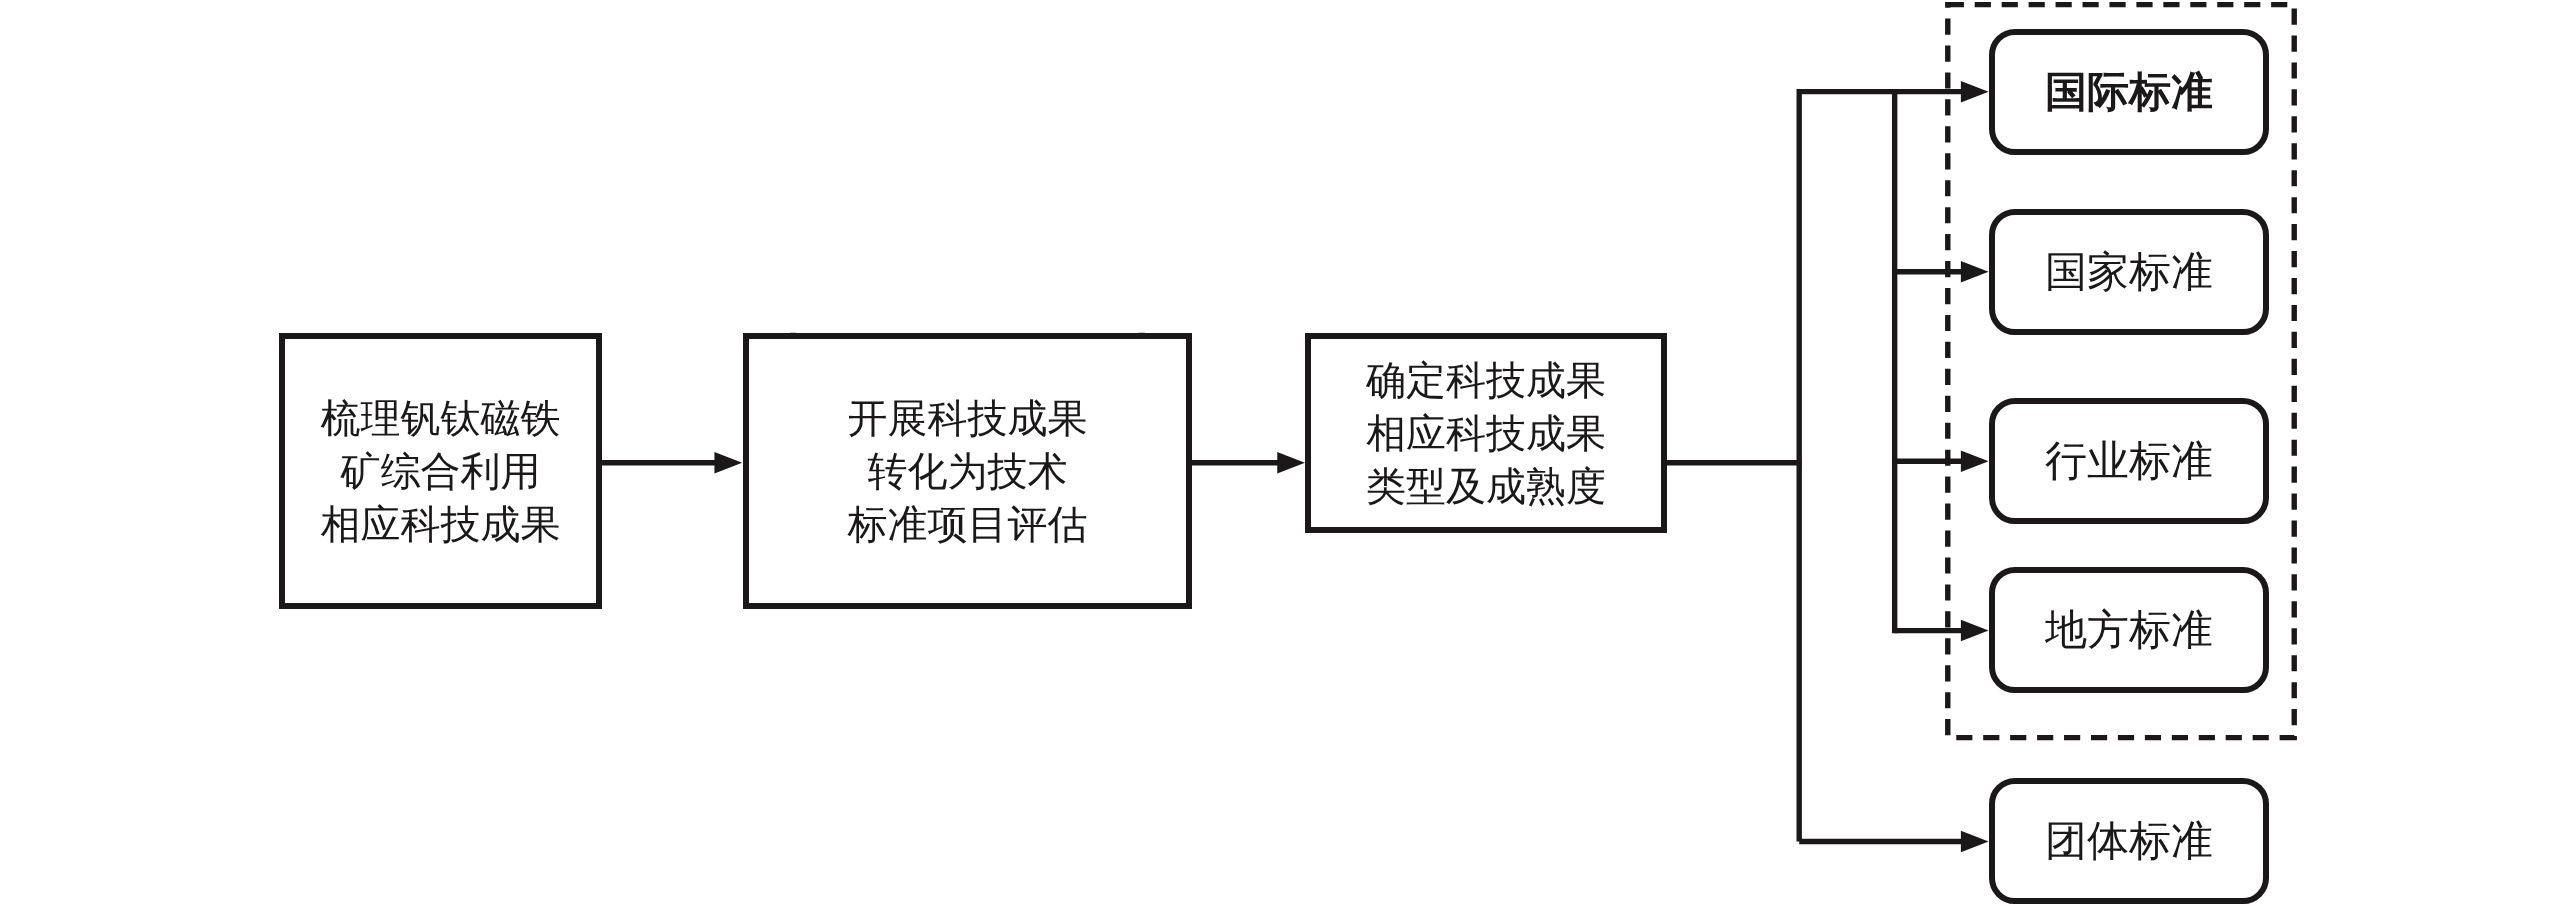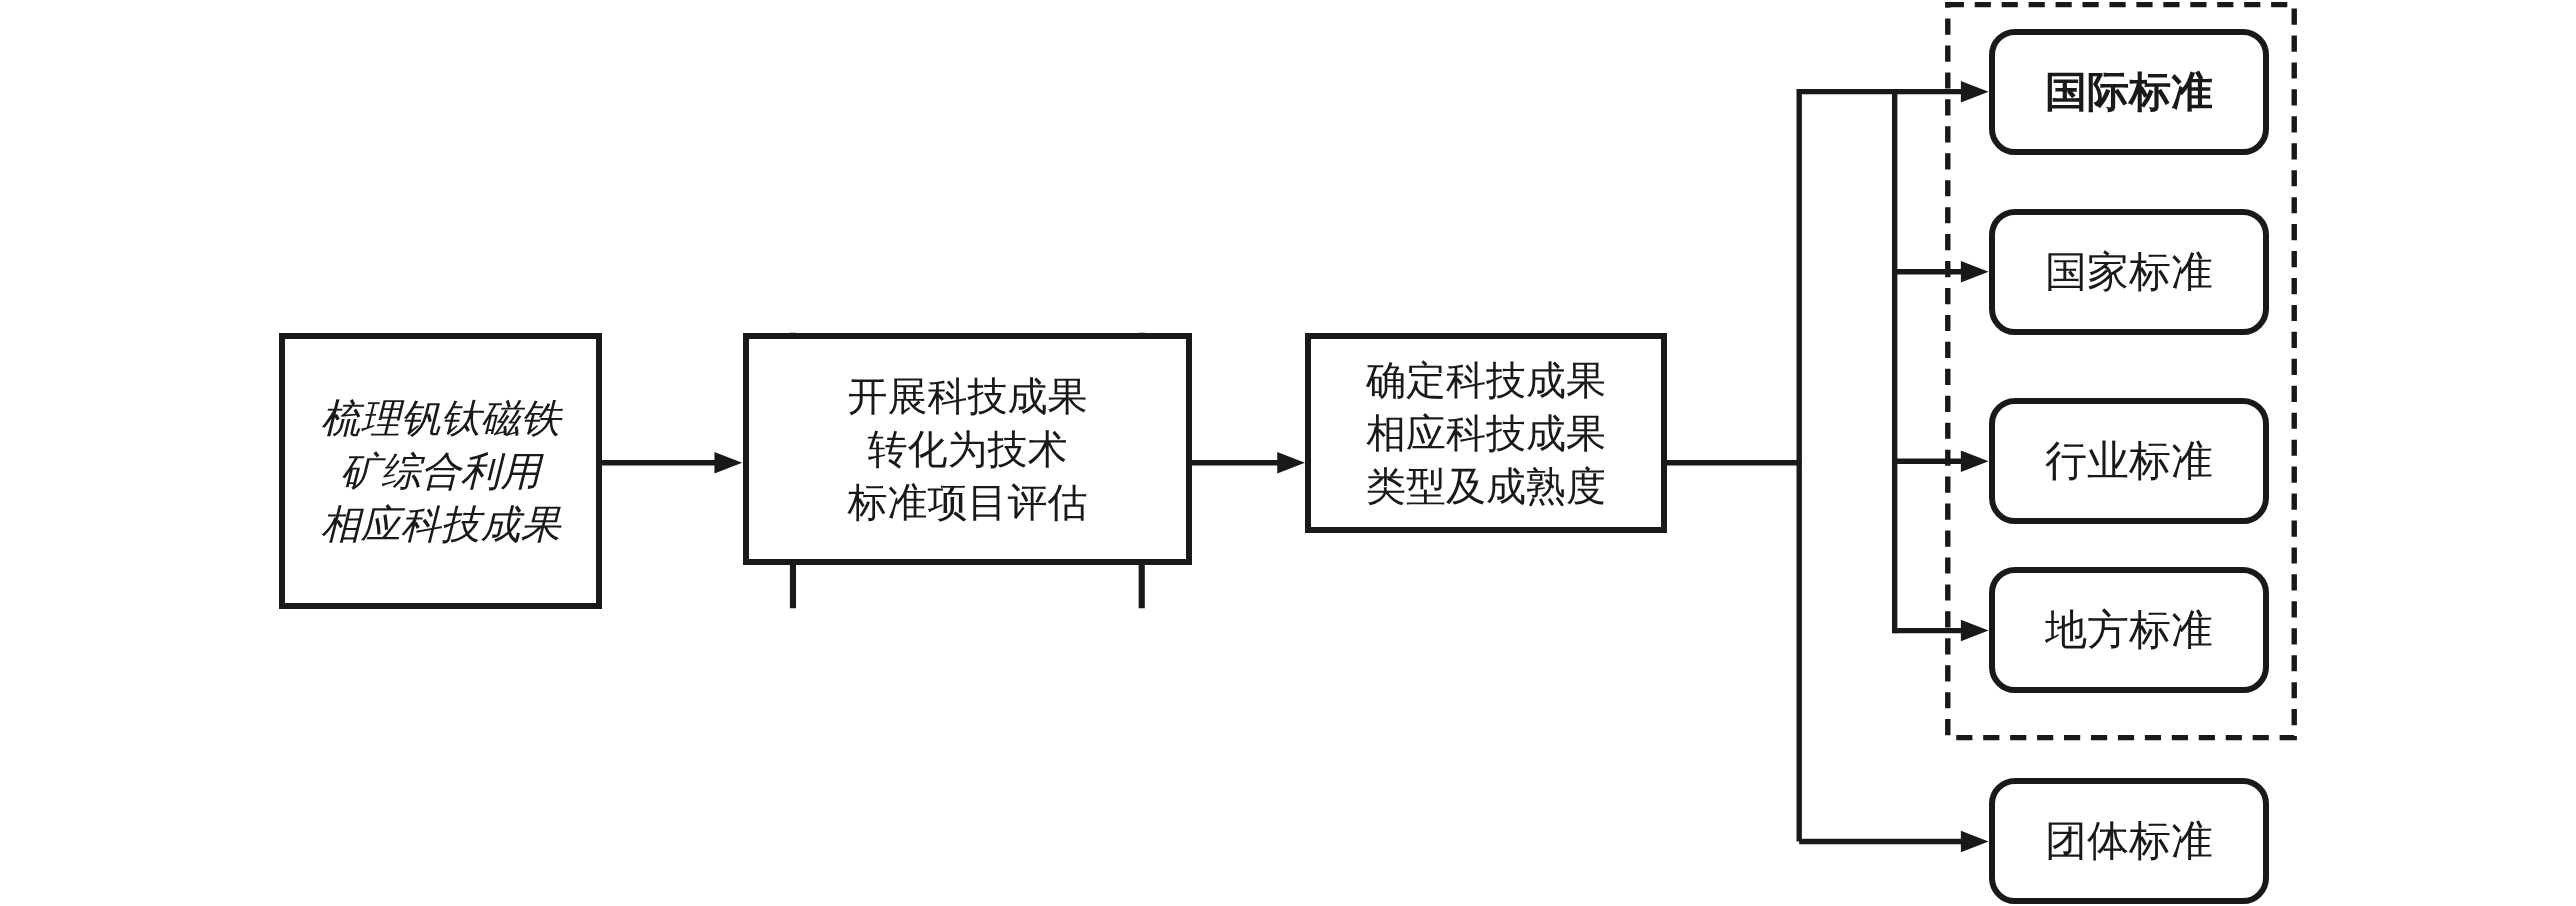--- a/index.html
+++ b/index.html
@@ -39,22 +39,22 @@
   }
   .rounded {
     border-radius: 26px;
     flex-direction: row;
   }
   .rounded .label {
     font-size: 42px;
     line-height: 42px;
     white-space: nowrap;
   }
-  .box1 { left: 279px;  top: 333px; width: 323px; height: 276px; font-style: italic; }
-  .box2 { left: 743px;  top: 333px; width: 449px; height: 232px; }
+  .box1 { left: 279px;  top: 333px; width: 323px; height: 276px; }
+  .box2 { left: 743px;  top: 333px; width: 449px; height: 276px; }
   .box3 { left: 1305px; top: 333px; width: 362px; height: 200px; text-align: center; }
   .std  { left: 1989px; width: 280px; height: 126px; }
   .std-international { top: 28.5px; font-weight: bold; }
   .std-national     { top: 209px; align-items: center; }
   .std-industry     { top: 398px; text-align: right; }
   .std-local        { top: 567px; }
   .std-group        { top: 778px; }
 </style>
 </head>
 <body>

